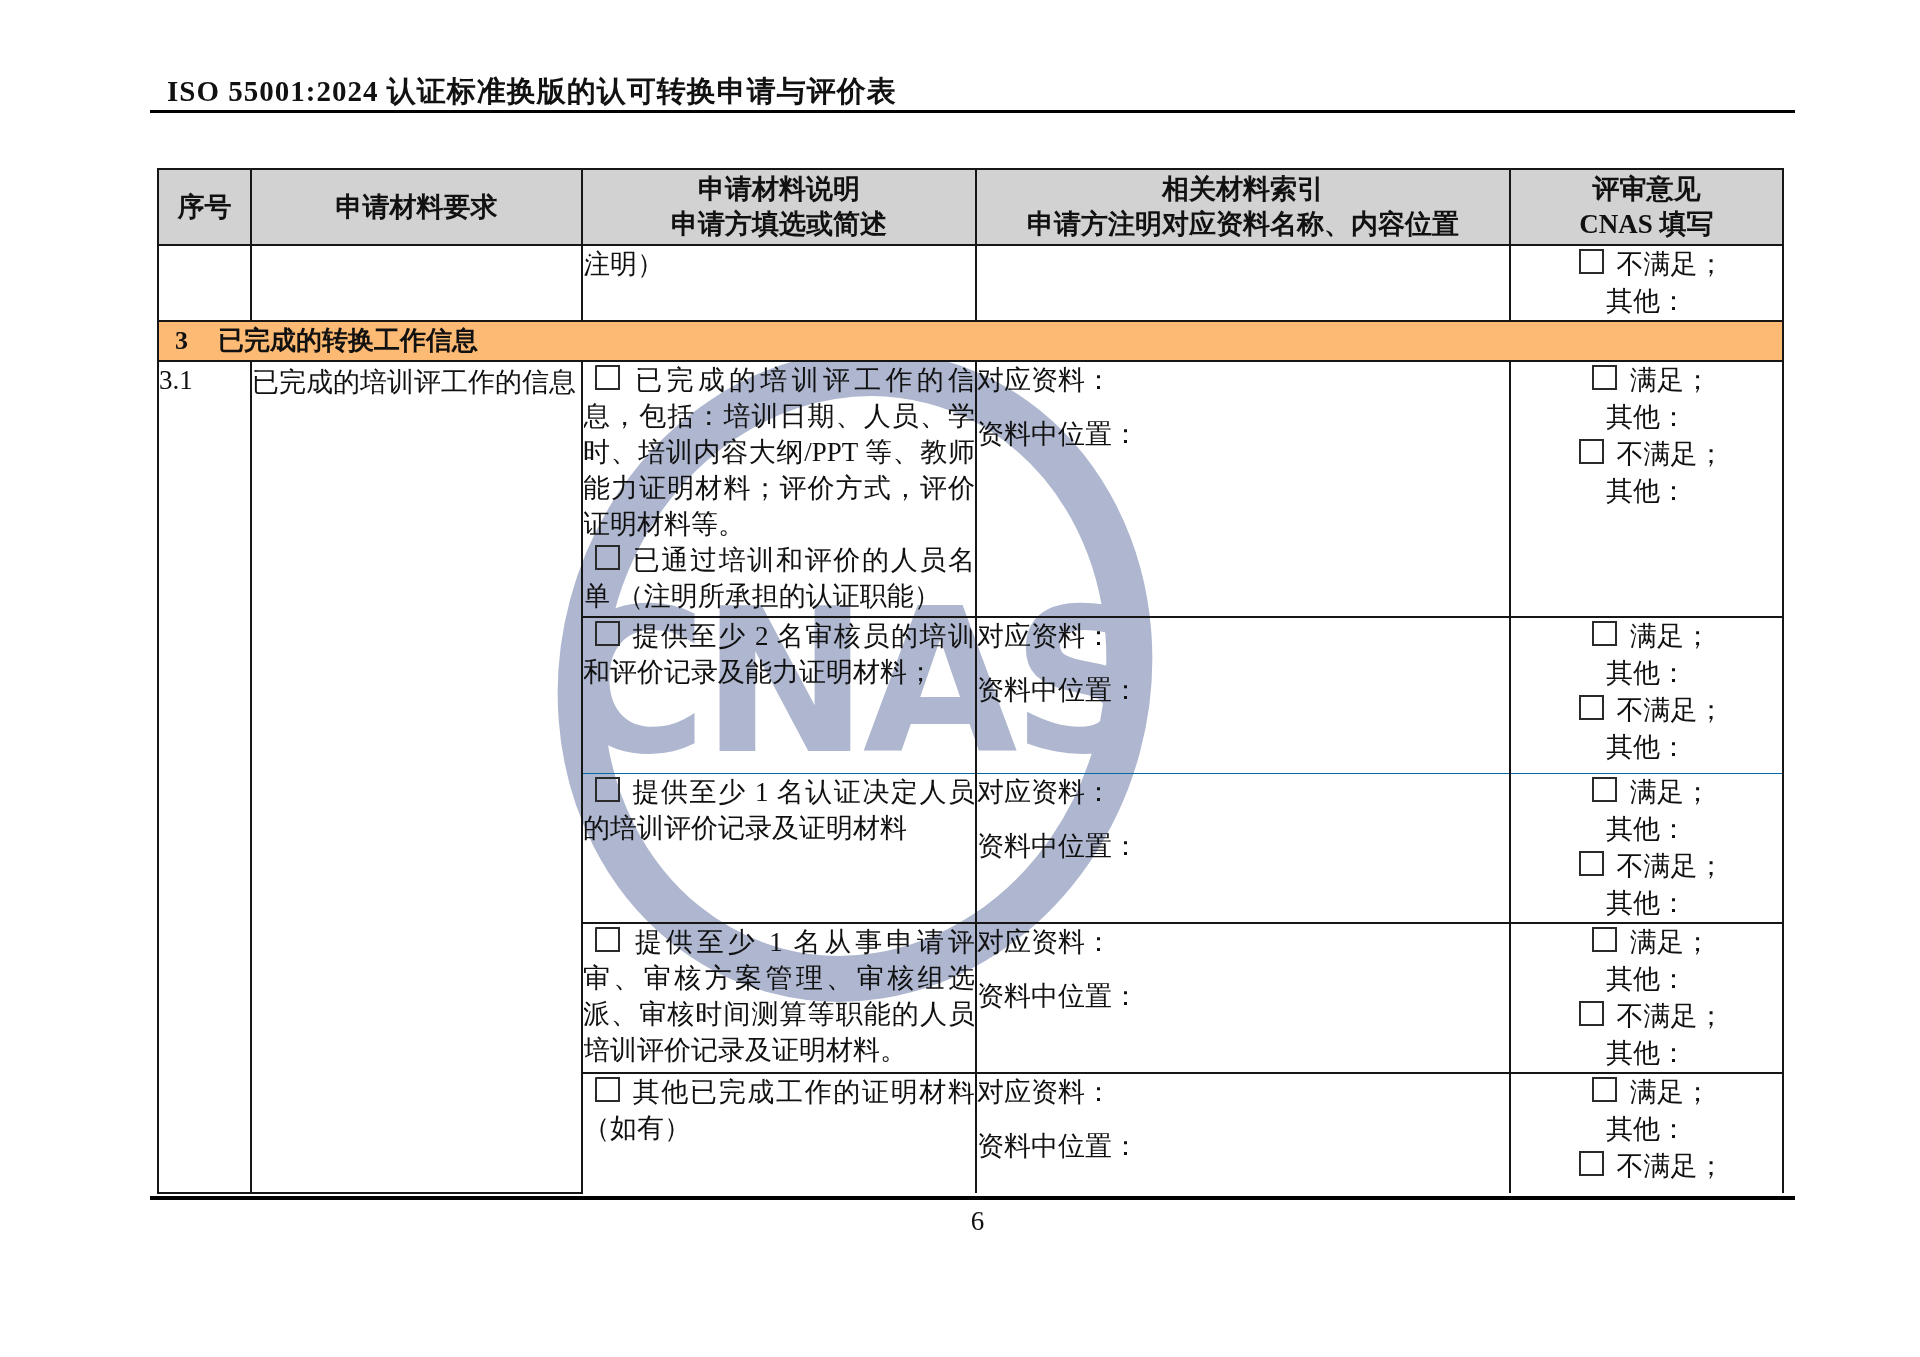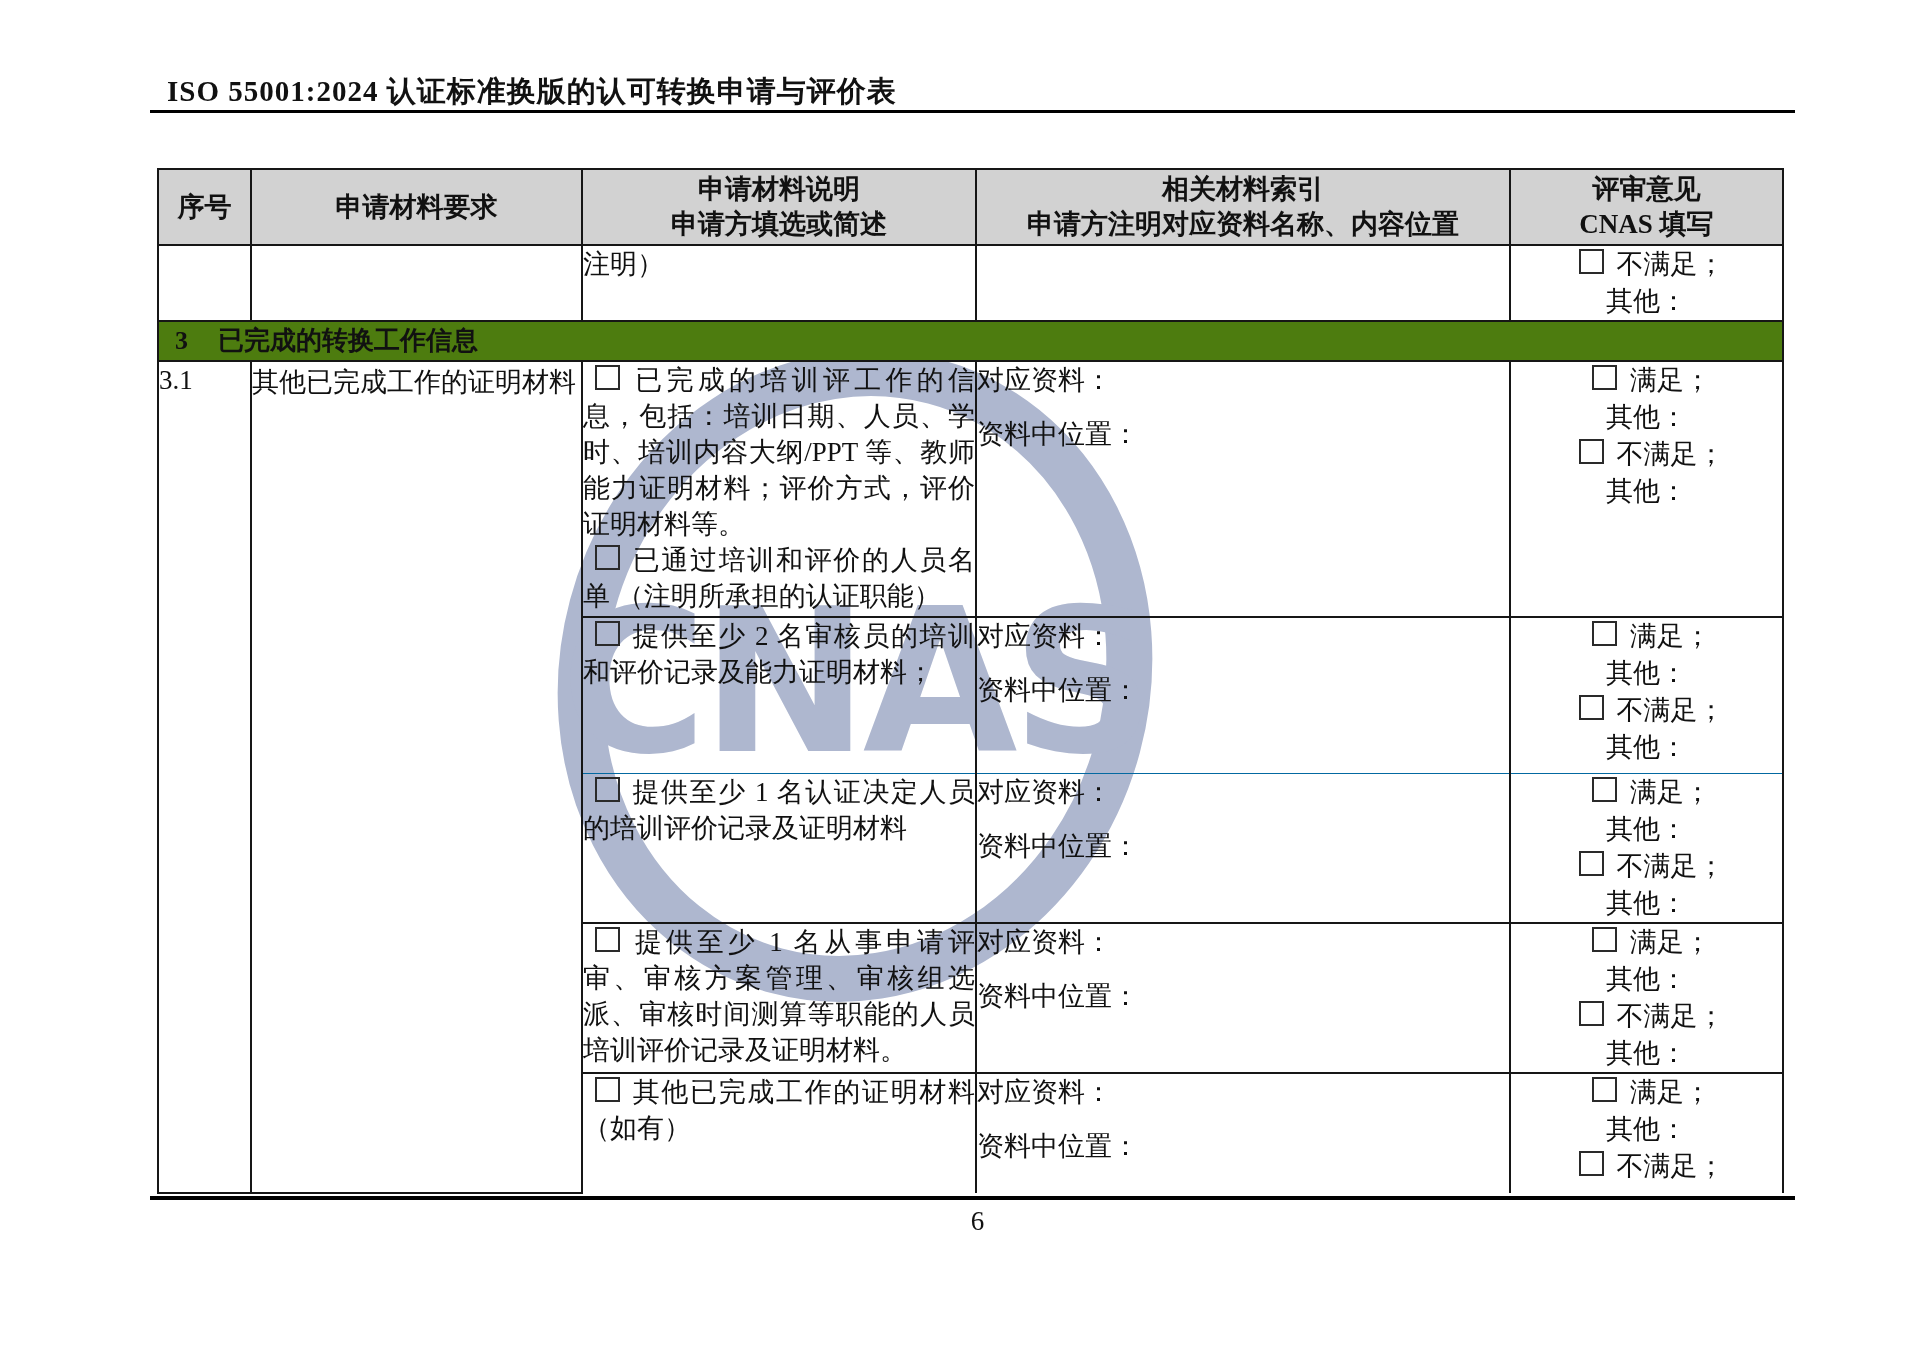--- a/index.html
+++ b/index.html
@@ -28,28 +28,28 @@
   table.doc td,table.doc th{
     border:2px solid #161616;vertical-align:top;padding:0;
     background:transparent;overflow:hidden;
   }
   tr.hd th{
     background:#d2d2d2;vertical-align:middle;text-align:center;
     font-size:27px;font-weight:bold;line-height:35px;padding:2px 4px;
   }
   .shade{background:#f1f1f1;}
   tr.sec td{
-    background:#4d7c0f;font-size:26px;font-weight:bold;
+    background:#fdba74;font-size:26px;font-weight:bold;
     vertical-align:middle;padding:2px 0 2px 16px;line-height:34px;
   }
   .sec-num{margin-right:30px;}
 
   .c1{padding:8px 6px 0 14px;font-size:27px;line-height:36px;}
   .c2{padding:8px 12px 0 14px;font-size:27px;line-height:40px;text-align:justify;}
-  .c3{padding:3px 8px 0 10px;font-size:27px;line-height:36px;}
+  .c3{padding:3px 8px 0 10px;font-size:27px;line-height:36px;border-radius:23px;}
   .c4{padding:6px 8px 0 14px;font-size:27px;line-height:36px;}
   .c5{padding:2px 6px 0 8px;font-size:27px;line-height:37px;}
 
   .item{margin:0;text-align:justify;text-indent:12px;}
   .mat-loc{margin-top:18px;}
   .opt{white-space:nowrap;text-align:center;}
   .cbline{padding-left:10px;}
   .cb{
     display:inline-block;width:21px;height:21px;border:2px solid #2a2a2a;
     margin-right:13px;vertical-align:-1px;background:transparent;
@@ -132,21 +132,21 @@
     </tr>
 
     <tr class="sec">
       <td colspan="5">
         <span class="sec-num">3</span><span>已完成的转换工作信息</span>
       </td>
     </tr>
 
     <tr class="rA">
       <td class="c1 shade" rowspan="5">3.1</td>
-      <td class="c2 shade" rowspan="5">其他已完成工作的证明材料</td>
+      <td class="c2 shade" rowspan="5">已完成的培训评工作的信息</td>
       <td class="c3">
         <p class="item"><span class="cb"></span><span>已完成的培训评工作的信息，包括：培训日期、人员、学时、培训内容大纲/PPT 等、教师能力证明材料；评价方式，评价证明材料等。</span></p>
         <p class="item"><span class="cb"></span><span>已通过培训和评价的人员名单 （注明所承担的认证职能）</span></p>
       </td>
       <td class="c4">
         <div class="mat-ref">对应资料：</div>
         <div class="mat-loc">资料中位置：</div>
       </td>
       <td class="c5">
         <div class="opt cbline"><span class="cb"></span><span>满足；</span></div>

